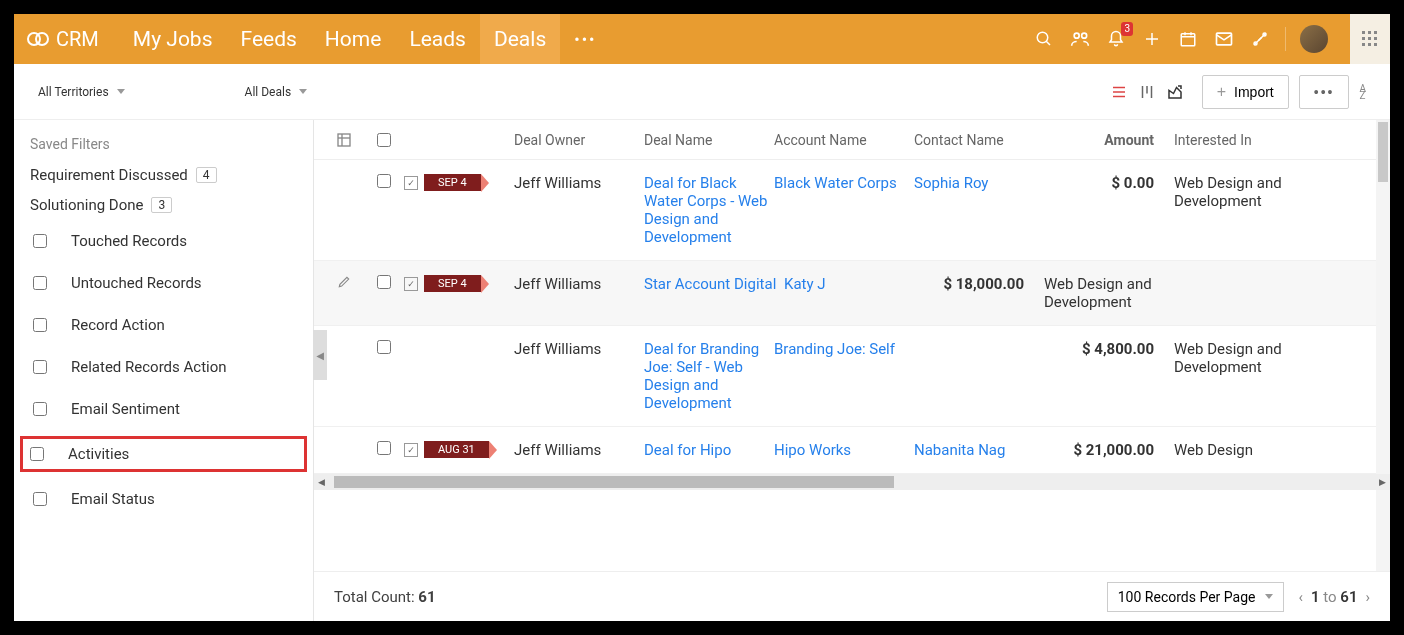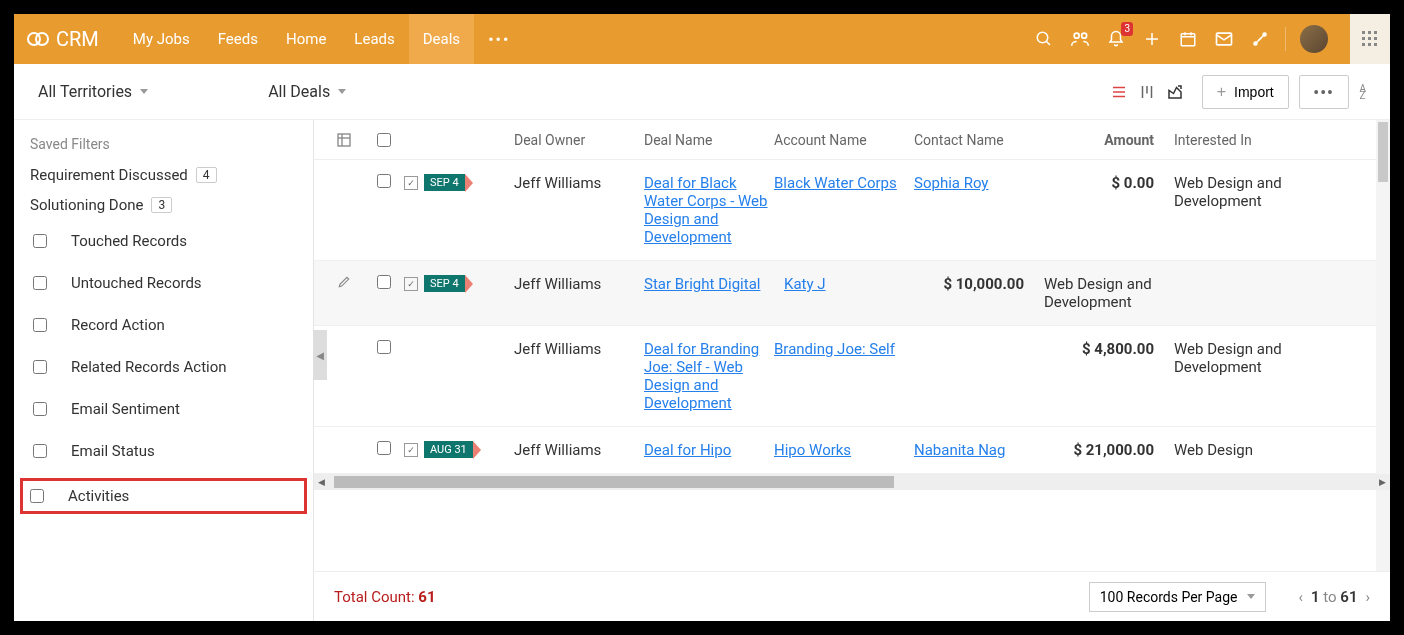--- a/index.html
+++ b/index.html
@@ -2,32 +2,32 @@
 <html><head>
 <meta charset="utf-8">
 <style>
 * { box-sizing: border-box; margin: 0; padding: 0; }
 body { font-family: -apple-system, BlinkMacSystemFont, "Segoe UI", Roboto, sans-serif; background: #000; padding: 10px; }
 .app { background: #fff; width: 1384px; height: 615px; overflow: hidden; position: relative; border: 4px solid #000;}
 .topbar { background: #e89c30; height: 50px; display: flex; align-items: center; padding: 0 12px; color: #fff; }
 .logo { display: flex; align-items: center; font-size: 20px; font-weight: 400; margin-right: 20px; }
 .logo svg { margin-right: 6px; }
 .nav { display: flex; align-items: center; height: 100%; }
-.nav-item { padding: 0 14px; height: 100%; display: flex; align-items: center; font-size: 15px; cursor: pointer; }
+.nav-item { padding: 0 14px; height: 100%; display: flex; align-items: center; font-size: 21px; cursor: pointer; }
 .nav-item.active { background: #f0aa4b; }
 .nav-more { padding: 0 14px; letter-spacing: 2px; }
 .topbar-right { margin-left: auto; display: flex; align-items: center; gap: 14px; }
 .topbar-icon { width: 22px; height: 22px; display: flex; align-items: center; justify-content: center; cursor: pointer; position: relative; }
 .notif-badge { position: absolute; top: -6px; right: -6px; background: #d33; color: #fff; font-size: 10px; border-radius: 3px; padding: 0 3px; line-height: 14px; }
 .avatar { width: 28px; height: 28px; border-radius: 50%; background: linear-gradient(135deg,#8b6f47,#5a4530); }
 .apps-icon { width: 40px; height: 50px; background: #f5efe3; display: flex; align-items: center; justify-content: center; margin-left: 8px; margin-right: -12px;}
 .dots-grid { width: 16px; height: 16px; display: grid; grid-template-columns: repeat(3,1fr); gap: 2px;}
 .dots-grid span { background: #888; width: 3px; height: 3px;}
 .toolbar { height: 56px; display: flex; align-items: center; padding: 0 24px; border-bottom: 1px solid #eee; }
-.dropdown { display: flex; align-items: center; font-size: 16px; color: #333; cursor: pointer; margin-right: 120px; gap: 6px;}
+.dropdown { display: flex; align-items: center; font-size: 12px; color: #333; cursor: pointer; margin-right: 120px; gap: 6px;}
 .caret { width: 0; height: 0; border-left: 4px solid transparent; border-right: 4px solid transparent; border-top: 5px solid #999; margin-left: 2px; }
 .toolbar-right { margin-left: auto; display: flex; align-items: center; gap: 10px; }
 .view-icons { display: flex; gap: 10px; margin-right: 8px;}
 .btn { border: 1px solid #ccc; background: #fff; padding: 8px 14px; border-radius: 2px; cursor: pointer; font-size: 14px; display: flex; align-items: center; gap: 8px;}
 .btn-plus { color: #999; font-size: 16px; line-height: 1;}
 .btn-more-dots { letter-spacing: 2px; color: #666;}
 .sort-icon { color: #888; font-size: 13px; display:flex; flex-direction:column; line-height:0.7;}
 .content { display: flex; height: calc(100% - 106px); }
 .sidebar { width: 300px; border-right: 1px solid #e5e5e5; padding: 16px 8px 16px 16px; overflow-y: auto; position: relative;}
 .sidebar-title { color: #888; font-size: 14px; margin-bottom: 14px; }
@@ -42,35 +42,35 @@
 .table-header { display: flex; align-items: center; height: 40px; border-bottom: 1px solid #eee; color: #666; font-size: 14px; padding-left: 10px;}
 .col-tool { width: 40px; display:flex; justify-content:center;}
 .col-check { width: 40px; display:flex; justify-content:center;}
 .col-flag { width: 110px;}
 .col-owner { width: 130px;}
 .col-deal { width: 130px;}
 .col-account { width: 140px;}
 .col-contact { width: 140px;}
 .col-amount { width: 120px; text-align: right; padding-right: 20px; font-weight: bold;}
 .col-interest { width: 140px;}
-.link { color: #2680eb; cursor: pointer; text-decoration: underline;}
+.link { color: #2680eb; cursor: pointer;}
 .row { display: flex; padding: 14px 0 14px 10px; border-bottom: 1px solid #f0f0f0; font-size: 15px; color: #333; align-items: flex-start;}
 .row.hover { background: #f7f7f7;}
-.flag-tag { background: #0f766e; color: #fff; font-size: 11px; padding: 2px 6px; position: relative; display: inline-block;}
+.flag-tag { background: #7f1d1d; color: #fff; font-size: 11px; padding: 2px 14px; position: relative; display: inline-block;}
 .flag-tag::after { content:""; position:absolute; right:-8px; top:0; border-top:9px solid transparent; border-bottom:9px solid transparent; border-left:8px solid #ed8074;}
 .flag-wrap { display: flex; align-items: center; gap: 6px;}
 .flag-check { width: 14px; height: 14px; border: 1px solid #999; display:inline-flex; align-items:center; justify-content:center; font-size:9px; color:#666;}
 input.cb { width: 14px; height: 14px;}
 .collapse-handle { position: absolute; left: -1px; top: 210px; width: 14px; height: 50px; background: #ddd; display:flex; align-items:center; justify-content:center; color:#888; font-size:10px; cursor:pointer;}
 .hscroll { height: 16px; background: #eee; display: flex; align-items:center; position:relative;}
 .hscroll-thumb { height: 12px; background: #bbb; position:absolute; left: 20px; width: 560px;}
 .hscroll-arr { position:absolute; font-size:9px; color:#666;}
 .footer { height: 50px; border-top: 1px solid #eee; display: flex; align-items: center; padding: 0 20px; font-size: 15px;}
-.footer-left { color: #b91c1c;}
-.footer-right { margin-left: auto; display: flex; align-items: center; gap: 32px; padding-left: 8px;}
+.footer-left { color: #404040;}
+.footer-right { margin-left: auto; display: flex; align-items: center; gap: 14px; padding-left: 8px;}
 .page-select { border: 1px solid #ccc; padding: 6px 10px; display: flex; align-items: center; gap: 8px; font-size: 14px;}
 .page-nav { display: flex; align-items: center; gap: 8px; color: #888;}
 .page-nav b { color: #333; font-weight: 600;}
 svg { flex-shrink: 0; }
 .vscroll { position:absolute; right:0; top:0; width:14px; height:100%; background:#f4f4f4;}
 .vscroll-thumb { background:#c8c8c8; width:10px; margin:2px; height:60px;}
 </style>
 </head>
 <body>
 
@@ -234,27 +234,27 @@
           <span>Record Action</span>
         </label>
       <label class="filter-opt">
           <input type="checkbox" class="cb" style="">
           <span>Related Records Action</span>
         </label>
       <label class="filter-opt">
           <input type="checkbox" class="cb" style="">
           <span>Email Sentiment</span>
         </label>
+      <label class="filter-opt highlighted">
+          <input type="checkbox" class="cb" style="">
+          <span>Activities</span>
+        </label>
       <label class="filter-opt">
           <input type="checkbox" class="cb" style="">
           <span>Email Status</span>
-        </label>
-      <label class="filter-opt highlighted">
-          <input type="checkbox" class="cb" style="">
-          <span>Activities</span>
         </label>
     </div>
 
     <div class="main">
       <div class="collapse-handle">◀</div>
       <div class="table-wrap">
         <div class="vscroll">
             <div class="vscroll-thumb"></div>
           </div>
         <div class="table-header">
@@ -305,23 +305,23 @@
               <div class="col-check">
                 <input type="checkbox" class="cb" style="">
               </div>
               <div class="col-flag">
                 <span class="flag-wrap">
                   <span class="flag-check">✓</span>
                   <span class="flag-tag">SEP 4</span>
                 </span>
               </div>
               <div class="col-owner">Jeff Williams</div>
-              <div class="col-account"><span class="link">Star Bright Digital</span></div>
+              <div class="col-account"><span class="link">Star Account Digital</span></div>
               <div class="col-contact"><span class="link">Katy J</span></div>
-              <div class="col-amount">$ 10,000.00</div>
+              <div class="col-amount">$ 18,000.00</div>
               <div class="col-interest">Web Design and Development</div>
             </div>
             <div class="row">
               <div class="col-tool"></div>
               <div class="col-check">
                 <input type="checkbox" class="cb" style="">
               </div>
               <div class="col-flag"></div>
               <div class="col-owner">Jeff Williams</div>
               <div class="col-deal"><span class="link">Deal for Branding Joe: Self - Web Design and Development</span></div>

